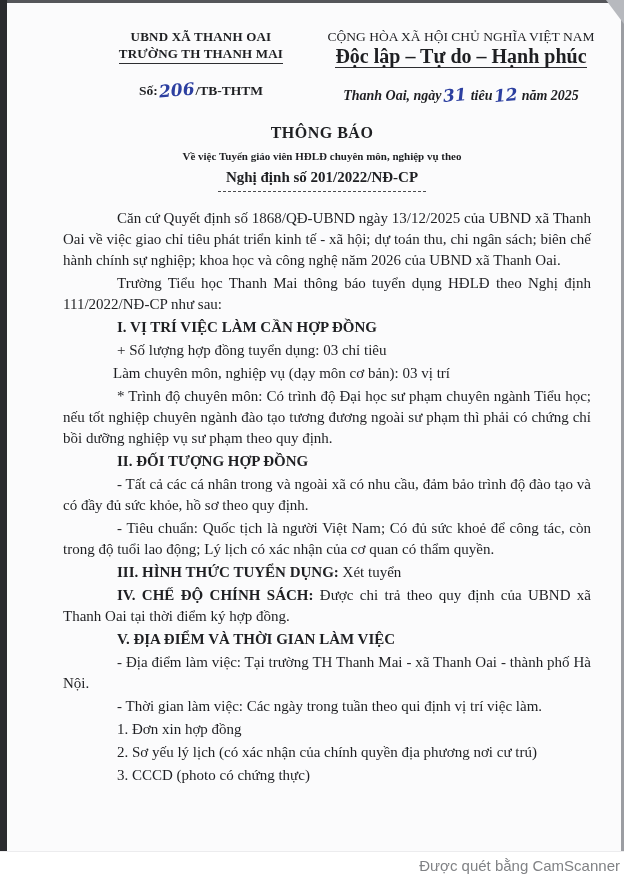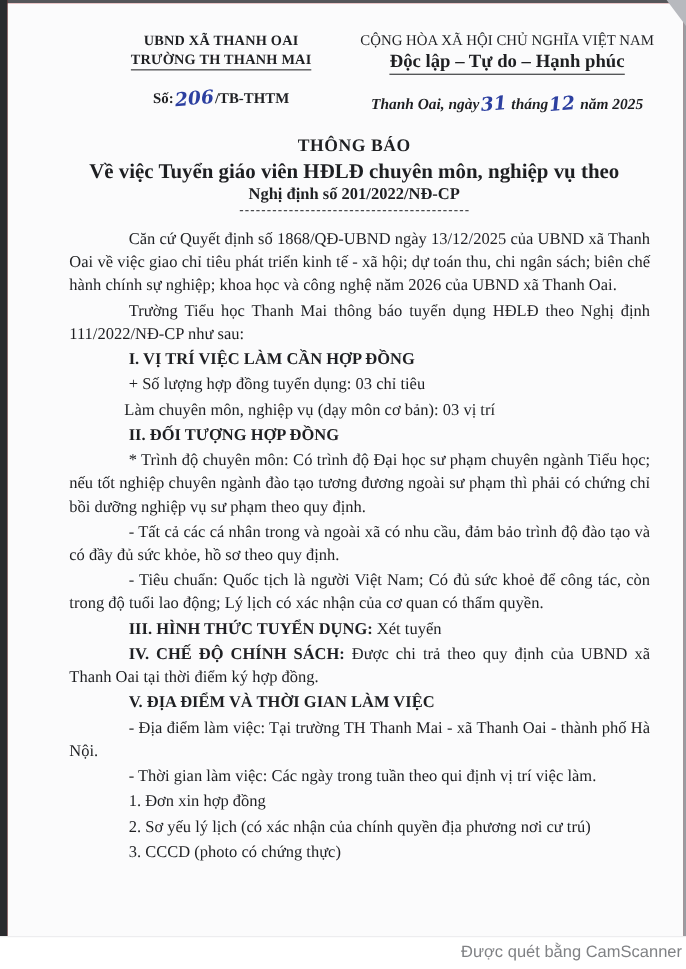--- a/index.html
+++ b/index.html
@@ -18,32 +18,32 @@
            background:#fbfbfc; color:#1e1f22; overflow:hidden; }
 
   
   .hdr { display:flex; padding-top:25px; }
   .hdr-left  { width:308px; padding-left:80px; text-align:center; }
   .hdr-right { flex:1; text-align:center; padding-right:14px; }
   .org-line  { font-size:13px; font-weight:bold; line-height:17px; letter-spacing:.2px; }
   .org-underline { display:inline-block; border-bottom:1.5px solid #2d2e31; padding-bottom:1px; }
   .doc-number { margin-top:15px; font-size:13.5px; font-weight:bold; }
   .motto1 { font-size:13.5px; font-weight:normal; line-height:18px; }
-  .motto2 { font-size:17px; font-weight:bold; line-height:20px; }
+  .motto2 { font-size:20px; font-weight:bold; line-height:20px; }
   .motto2 .underlined { display:inline-block; border-bottom:1.5px solid #2d2e31; padding-bottom:1px; }
   .date-line { margin-top:16px; font-size:14px; font-weight:bold; font-style:italic; }
 
   .hand { font-family:"DejaVu Serif",serif; font-style:italic; font-weight:bold;
           color:#2c3fa0; font-size:17px; display:inline-block;
           transform:rotate(-5deg); margin:0 1px; position:relative; top:1px; }
 
   
   .title { text-align:center; margin-top:18px;margin-left:16px; }
   .title-1 { font-size:16px; font-weight:bold; letter-spacing:.5px; line-height:22px; }
-  .title-2 { font-size:19px; font-weight:bold; line-height:21px; margin-top:2px; }
+  .title-2 { font-size:11px; font-weight:bold; line-height:21px; margin-top:2px; }
   .title-3 { font-size:15px; font-weight:bold; line-height:21px; }
   .title-rule { width:208px; margin:3px auto 0; border-bottom:1.5px dashed #4a4b4e; }
 
   
   .doc-body { padding:14px 30px 0 36px; font-size:15px; line-height:21px;margin-left:20px; }
   .doc-body p { margin:2px 0; }
   .ind  { text-indent:54px; }
   .ind2 { text-indent:50px; }
   .j { text-align:justify; }
   .b { font-weight:bold; }
@@ -66,41 +66,41 @@
 
     <div class="hdr">
       <div class="hdr-left">
         <div class="org-line">UBND XÃ THANH OAI</div>
         <div class="org-line"><span class="org-underline">TRƯỜNG TH THANH MAI</span></div>
         <div class="doc-number"><span>Số:</span><span class="hand">206</span><span>/TB-THTM</span></div>
       </div>
       <div class="hdr-right">
         <div class="motto1">CỘNG HÒA XÃ HỘI CHỦ NGHĨA VIỆT NAM</div>
         <div class="motto2"><span class="underlined">Độc lập – Tự do – Hạnh phúc</span></div>
-        <div class="date-line"><span>Thanh Oai, ngày</span><span class="hand">31</span> <span>tháng</span><span class="hand">12</span> <span>năm 2025</span></div>
+        <div class="date-line"><span>Thanh Oai, ngày</span><span class="hand">31</span> <span>tiêu</span><span class="hand">12</span> <span>năm 2025</span></div>
       </div>
     </div>
 
     <div class="title">
       <div class="title-1">THÔNG BÁO</div>
       <div class="title-2">Về việc Tuyển giáo viên HĐLĐ chuyên môn, nghiệp vụ theo</div>
       <div class="title-3">Nghị định số 201/2022/NĐ-CP</div>
       <div class="title-rule"></div>
     </div>
 
     <div class="doc-body">
       <p class="ind j">Căn cứ Quyết định số 1868/QĐ-UBND ngày 13/12/2025 của UBND xã Thanh Oai về việc giao chỉ tiêu phát triển kinh tế - xã hội; dự toán thu, chi ngân sách; biên chế hành chính sự nghiệp; khoa học và công nghệ năm 2026 của UBND xã Thanh Oai.</p>
       <p class="ind j">Trường Tiểu học Thanh Mai thông báo tuyển dụng HĐLĐ theo Nghị định 111/2022/NĐ-CP như sau:</p>
 
       <p class="ind b">I. VỊ TRÍ VIỆC LÀM CẦN HỢP ĐỒNG</p>
       <p class="ind">+ Số lượng hợp đồng tuyển dụng: 03 chỉ tiêu</p>
       <p class="ind2">Làm chuyên môn, nghiệp vụ (dạy môn cơ bản): 03 vị trí</p>
+      <p class="ind j">* Trình độ chuyên môn: Có trình độ Đại học sư phạm chuyên ngành Tiểu học; nếu tốt nghiệp chuyên ngành đào tạo tương đương ngoài sư phạm thì phải có chứng chỉ bồi dưỡng nghiệp vụ sư phạm theo quy định.</p>
+
       <p class="ind b">II. ĐỐI TƯỢNG HỢP ĐỒNG</p>
-
-      <p class="ind j">* Trình độ chuyên môn: Có trình độ Đại học sư phạm chuyên ngành Tiểu học; nếu tốt nghiệp chuyên ngành đào tạo tương đương ngoài sư phạm thì phải có chứng chỉ bồi dưỡng nghiệp vụ sư phạm theo quy định.</p>
       <p class="ind j">- Tất cả các cá nhân trong và ngoài xã có nhu cầu, đảm bảo trình độ đào tạo và có đầy đủ sức khỏe, hồ sơ theo quy định.</p>
       <p class="ind j">- Tiêu chuẩn: Quốc tịch là người Việt Nam; Có đủ sức khoẻ để công tác, còn trong độ tuổi lao động; Lý lịch có xác nhận của cơ quan có thẩm quyền.</p>
 
       <p class="ind"><span class="b">III. HÌNH THỨC TUYỂN DỤNG:</span><span> Xét tuyển</span></p>
       <p class="ind j"><span class="b">IV. CHẾ ĐỘ CHÍNH SÁCH:</span><span> Được chi trả theo quy định của UBND xã Thanh Oai tại thời điểm ký hợp đồng.</span></p>
 
       <p class="ind b">V. ĐỊA ĐIỂM VÀ THỜI GIAN LÀM VIỆC</p>
       <p class="ind j">- Địa điểm làm việc: Tại trường TH Thanh Mai - xã Thanh Oai - thành phố Hà Nội.</p>
       <p class="ind">- Thời gian làm việc: Các ngày trong tuần theo qui định vị trí việc làm.</p>
 

